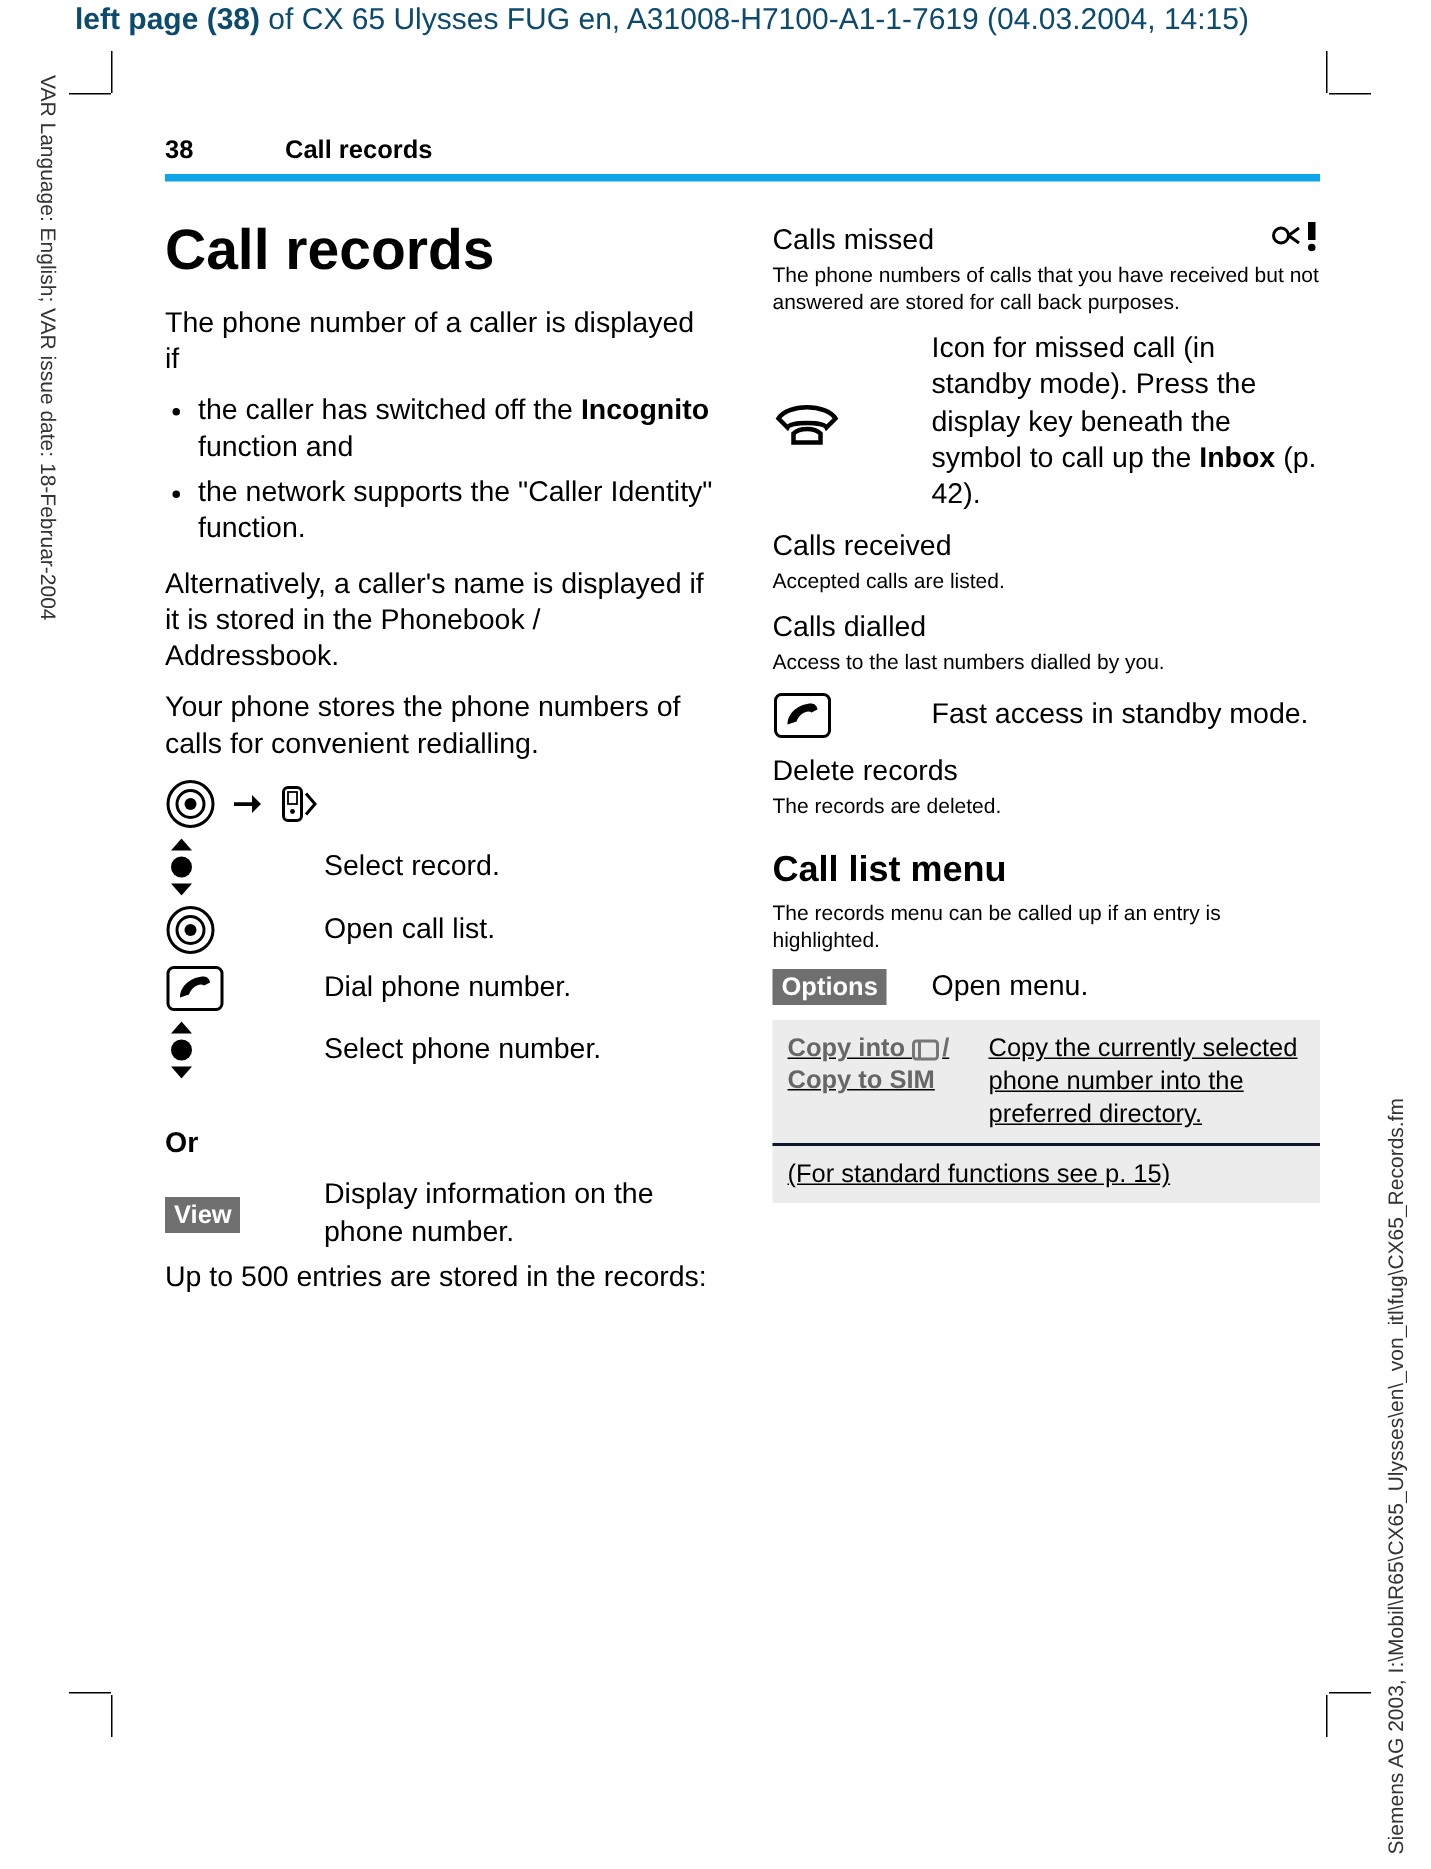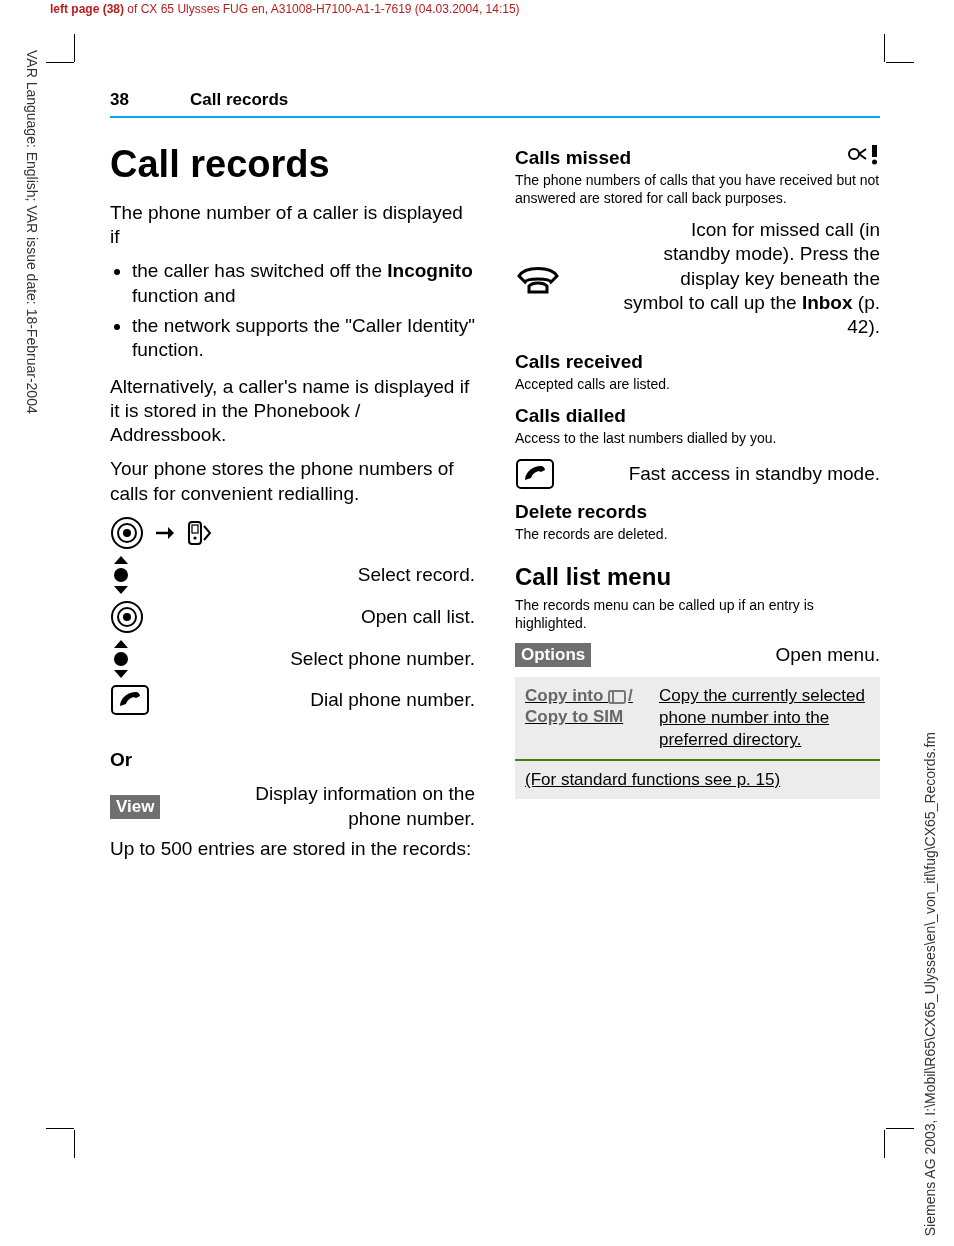--- a/index.html
+++ b/index.html
@@ -9,22 +9,22 @@
     background: #fff;
     width: 954px;
     height: 1246px;
     position: relative;
     overflow: hidden;
   }
   .top-header {
     position: absolute;
     top: 2px;
     left: 50px;
-    font-size: 12px;
-    color: #b91c1c;
+    font-size: 20px;
+    color: #0c4a6e;
   }
   .top-header b { font-weight: bold; }
   .left-sidebar-text {
     position: absolute;
     left: 24px;
     top: 50px;
     writing-mode: vertical-rl;
     font-size: 14px;
     color: #333;
     white-space: nowrap;
@@ -43,21 +43,21 @@
   .crop-mark-h { position:absolute; height:1px; width:28px; background:#000; }
   .page {
     position: absolute;
     left: 110px;
     top: 90px;
     width: 770px;
   }
   .running-head {
     font-size: 17px;
     font-weight: bold;
-    border-bottom: 2px solid #0ea5e9;
+    border-bottom: 5px solid #0ea5e9;
     padding-bottom: 6px;
     display: flex;
     gap: 40px;
   }
   .running-head .pagenum { width: 40px; }
   .columns {
     display: flex;
     gap: 40px;
     margin-top: 14px;
   }
@@ -72,40 +72,40 @@
     font-weight: bold;
     margin: 8px 0 12px 0;
     font-family: Arial, sans-serif;
   }
   .para { margin: 0 0 10px 0; }
   ul.bullets { margin: 4px 0 12px 0; padding-left: 22px; }
   ul.bullets li { margin-bottom: 6px; }
   .inline-bold { font-weight: bold; margin-top: 32px; }
   .icon-row { display:flex; align-items:center; gap:10px; margin:6px 0; }
   .icon-cell { width: 96px; min-width:96px; display:flex; align-items:center; justify-content:flex-start; gap:8px; }
-  .icon-row .desc { flex:1;text-align:right; }
+  .icon-row .desc { flex:1; }
   .subhead-row { display:flex; align-items:center; justify-content:space-between; margin-top:4px;}
-  .subhead { font-weight:bold; font-size:19px; margin: 10px 0 2px 0;}
+  .subhead { font-weight:normal; font-size:19px; margin: 10px 0 2px 0;}
   h2.section { font-weight:bold; font-size:24px; margin:18px 0 4px 0; }
   .softkey {
     display:inline-block;
     background:#6f6f6f;
     color:#fff;
     font-weight:bold;
     padding:1px 6px;
     font-size:17px;
   }
   .table-box {
     background:#ececec;
     margin-top:10px;
     font-size:17px;
     text-decoration:underline;
   }
   .table-row { display:flex; padding:8px 10px; gap:14px; }
-  .table-row + .table-row { border-top: 2px solid #4d7c0f; }
+  .table-row + .table-row { border-top: 2px solid #0f172a; }
   .table-key { width: 120px; color:#666; font-weight:bold; line-height:1.25;}
   .table-val { flex:1; line-height:1.3;}
   .table-footer { padding:8px 10px; }
   .gray { color:#6d6d6d; font-weight:bold;}
   svg { display:block; }
   .small-text { font-size:14px; }
 </style>
 </head>
 <body>
 
@@ -192,40 +192,40 @@
                 <circle cx="17" cy="17" r="4" fill="#000"></circle>
               </svg>
           </span>
         </div>
         <div class="desc">Open call list.</div>
       </div>
 
       <div class="icon-row">
         <div class="icon-cell">
           <span>
+            <svg width="40" height="32" viewBox="0 0 40 32">
+                <rect x="2" y="2" width="36" height="28" rx="4" fill="none" stroke="#000" stroke-width="2"></rect>
+                <path d="M10 22 C 10 14, 18 8, 26 8 C 28 8, 30 10, 30 12 L 26 14 C 24 12, 18 14, 16 20 Z" fill="#000"></path>
+              </svg>
+          </span>
+        </div>
+        <div class="desc">Dial phone number.</div>
+      </div>
+
+      <div class="icon-row">
+        <div class="icon-cell">
+          <span>
             <svg width="22" height="38" viewBox="0 0 22 38">
                 <polygon points="11,0 18,8 4,8" fill="#000"></polygon>
                 <circle cx="11" cy="19" r="7" fill="#000"></circle>
                 <polygon points="11,38 18,30 4,30" fill="#000"></polygon>
               </svg>
           </span>
         </div>
         <div class="desc">Select phone number.</div>
-      </div>
-
-      <div class="icon-row">
-        <div class="icon-cell">
-          <span>
-            <svg width="40" height="32" viewBox="0 0 40 32">
-                <rect x="2" y="2" width="36" height="28" rx="4" fill="none" stroke="#000" stroke-width="2"></rect>
-                <path d="M10 22 C 10 14, 18 8, 26 8 C 28 8, 30 10, 30 12 L 26 14 C 24 12, 18 14, 16 20 Z" fill="#000"></path>
-              </svg>
-          </span>
-        </div>
-        <div class="desc">Dial phone number.</div>
       </div>
 
       <p class="para inline-bold">Or</p>
 
       <div class="icon-row">
         <div class="icon-cell">
           <span class="softkey">View</span>
         </div>
         <div class="desc">Display information on the phone number.</div>
       </div>

